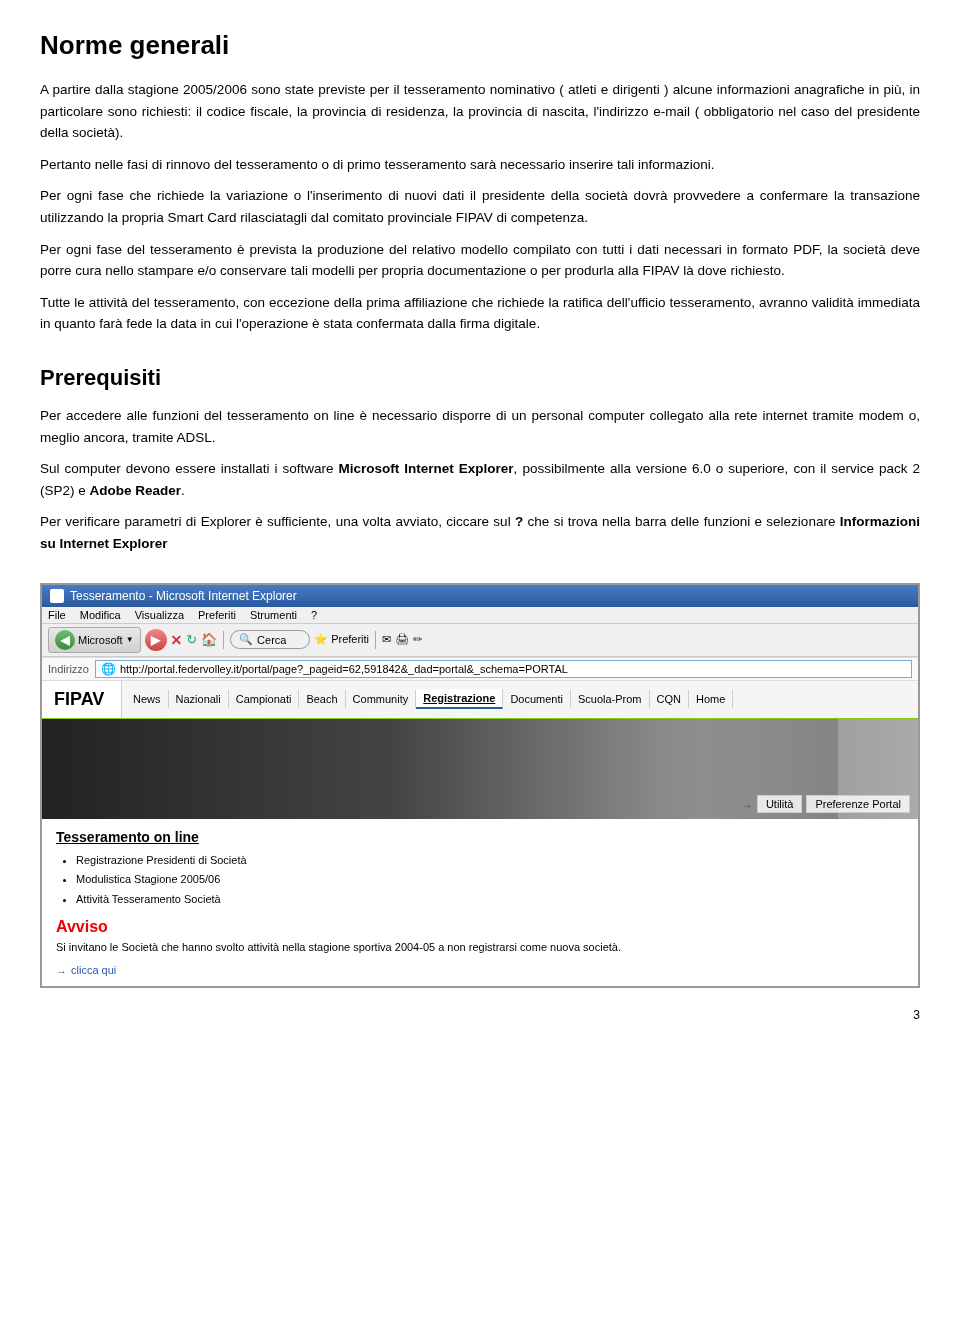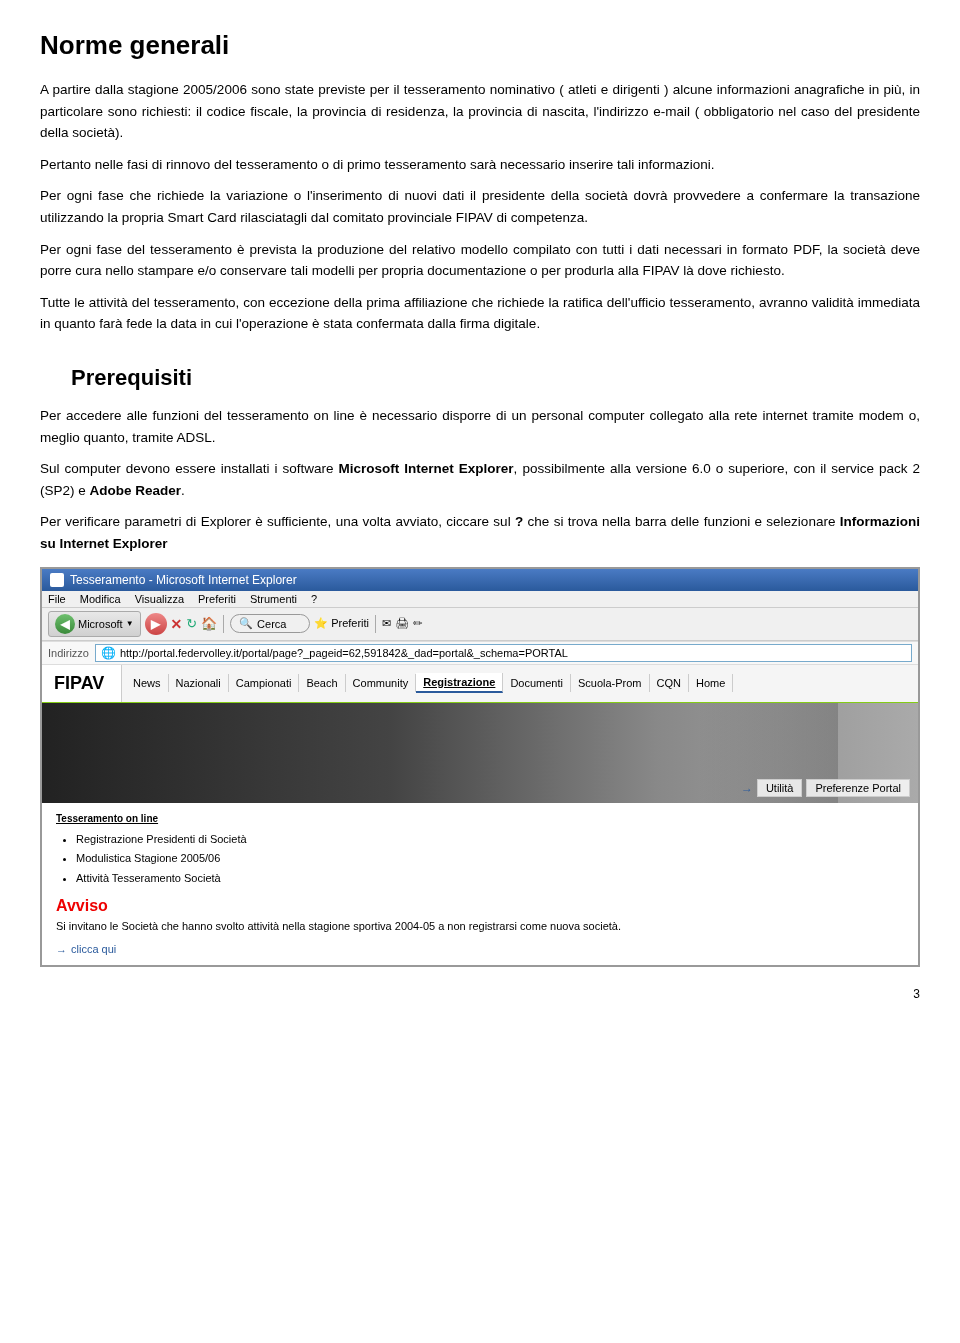--- a/index.html
+++ b/index.html
@@ -23,26 +23,25 @@
       margin-bottom: 10px;
     }
     .body-text b {
       font-weight: bold;
     }
     h2.section-title {
       font-size: 22px;
       font-weight: bold;
       margin-top: 30px;
       margin-bottom: 14px;
-      margin-left: 31px;
     }
     
     .browser-screenshot {
       border: 2px solid #999;
-      margin-top: 12px;
+      margin-top: 28px;
       margin-bottom: 20px;
       background: #fff;
     }
     .browser-titlebar {
       background: linear-gradient(to bottom, #4a7bc4, #2a5a9c);
       color: #fff;
       font-size: 12px;
       padding: 4px 8px;
       display: flex;
       align-items: center;
@@ -220,21 +219,21 @@
       background: #2a5a9c;
       color: #fff;
       border-color: #2a5a9c;
     }
     
     .site-content {
       padding: 10px 14px;
       background: #fff;
     }
     .site-content-title {
-      font-size: 10px;
+      font-size: 14px;
       font-weight: bold;
       margin-bottom: 6px;
       text-decoration: underline;
     }
     .site-content ul {
       margin-left: 20px;
       font-size: 11px;
       line-height: 1.8;
     }
     .avviso-title {
@@ -281,21 +280,21 @@
 <h1 class="main-title">Norme generali</h1>
 
 <p class="body-text">A partire dalla stagione 2005/2006 sono state previste per il tesseramento nominativo ( atleti e dirigenti ) alcune informazioni anagrafiche in più, in particolare sono richiesti: il codice fiscale, la provincia di residenza, la provincia di nascita, l'indirizzo e-mail ( obbligatorio nel caso del presidente della società).</p>
 <p class="body-text">Pertanto nelle fasi di rinnovo del tesseramento o di primo tesseramento sarà necessario inserire tali informazioni.</p>
 <p class="body-text">Per ogni fase che richiede la variazione o l'inserimento di nuovi dati il presidente della società dovrà provvedere a confermare la transazione utilizzando la propria Smart Card rilasciatagli dal comitato provinciale FIPAV di competenza.</p>
 <p class="body-text">Per ogni fase del tesseramento è prevista la produzione del relativo modello compilato con tutti i dati necessari in formato PDF, la società deve porre cura nello stampare e/o conservare tali modelli per propria documentazione o per produrla alla FIPAV là dove richiesto.</p>
 <p class="body-text">Tutte le attività del tesseramento, con eccezione della prima affiliazione che richiede la ratifica dell'ufficio tesseramento, avranno validità immediata in quanto farà fede la data in cui l'operazione è stata confermata dalla firma digitale.</p>
 
 <h2 class="section-title">Prerequisiti</h2>
 
-<p class="body-text">Per accedere alle funzioni del tesseramento on line è necessario disporre di un personal computer collegato alla rete internet tramite modem o, meglio quanto, tramite ADSL.</p>
+<p class="body-text">Per accedere alle funzioni del tesseramento on line è necessario disporre di un personal computer collegato alla rete internet tramite modem o, meglio ancora, tramite ADSL.</p>
 <p class="body-text">
   Sul computer devono essere installati i software <b>Microsoft Internet Explorer</b>, possibilmente alla versione 6.0 o superiore, con il service pack 2 (SP2) e <b>Adobe Reader</b>.
 </p>
 <p class="body-text">
   Per verificare parametri di Explorer è sufficiente, una volta avviato, ciccare sul <b>?</b> che si trova nella barra delle funzioni e selezionare <b>Informazioni su Internet Explorer</b>
 </p>
 
 <div class="browser-screenshot">
 
   <div class="browser-titlebar">

